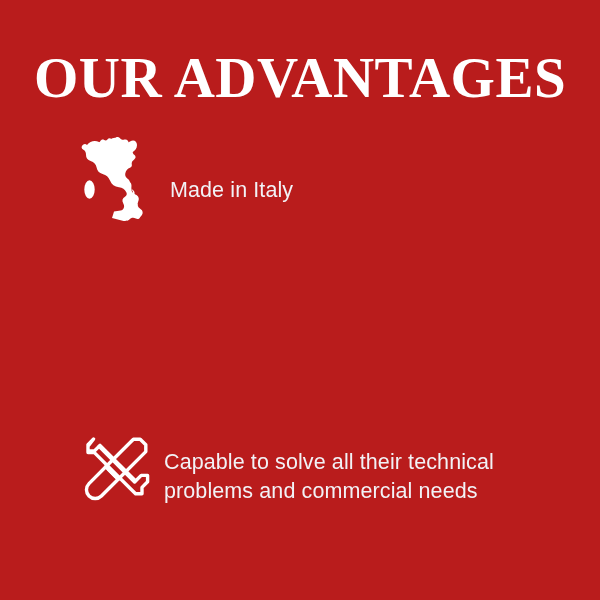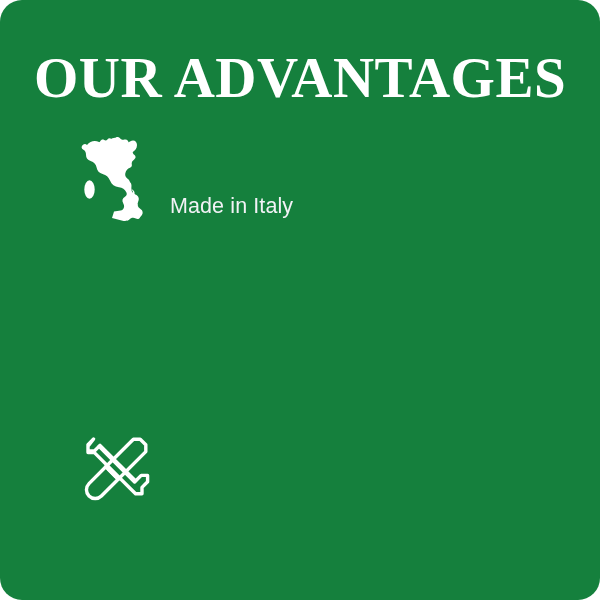--- a/index.html
+++ b/index.html
@@ -31,21 +31,21 @@
     font-weight: bold;
     font-size: 57px;
     letter-spacing: 0.5px;
     line-height: 1.05;
     white-space: nowrap;
   }
   
   .row {
     position: absolute;
     display: flex;
-    align-items: flex-end;
+    align-items: center;
     left: 70px;
     width: 520px;
   }
   #row-0 { top: 133px; }
   #row-1 { top: 243px; }
   #row-2 { top: 428px; }
 
   .icon-cell {
     flex: 0 0 90px;
     width: 90px;
@@ -77,21 +77,21 @@
   }
   #row-2 .text-cell {
     padding-top: 14px;
     padding-left: 4px;
     max-width: 392px;
   }
 </style>
 </head>
 <body>
 
-<div id="poster" style="background: #15803d; border-radius: 22px;">
+<div id="poster" style="background: #b91c1c;">
 
   <div id="title" style="color: rgb(255, 255, 255);">OUR ADVANTAGES</div>
 
   <div class="row" id="row-0">
     <div class="icon-cell">
       <svg width="74" height="88" viewBox="0 0 74 88" aria-hidden="true">
         <g fill="#FFFFFF">
 
           <path d="M11.5 11.8
                    C 13.2 9.5, 16.0 8.6, 18.6 9.6
@@ -211,15 +211,16 @@
                    C 10.6 62.6, 10.6 57.0, 14.0 53.6
                    L 30.8 36.8
                    L 43.2 49.2
                    L 26.4 66.0
                    C 23.0 69.4, 17.4 69.4, 14.0 66.0 Z"></path>
           <path d="M33.4 39.4 L 40.6 46.6"></path>
           <path d="M30.8 36.8 L 58.4 9.2 L 65.2 9.2 L 70.8 14.8 L 70.8 21.6 L 43.2 49.2"></path>
         </g>
       </svg>
     </div>
+    <div class="text-cell" style="color: rgb(242, 242, 246);">Capable to solve all their technical problems and commercial needs</div>
   </div>
 
 </div>
 
 </body></html>

